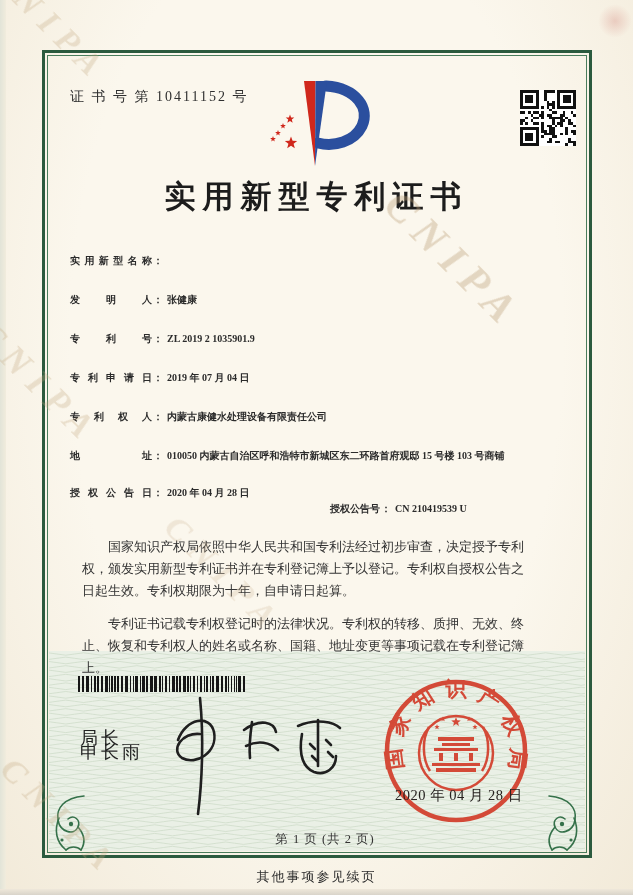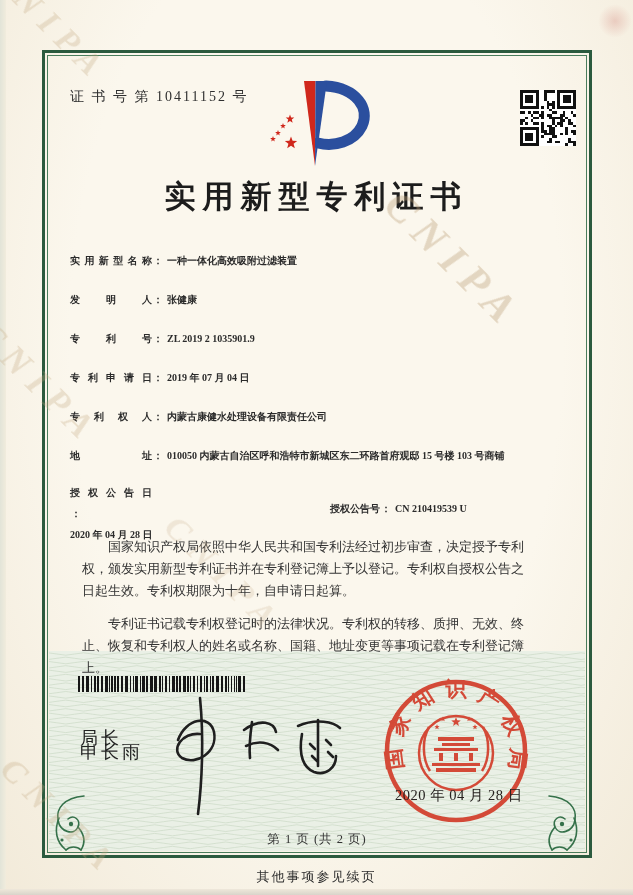--- a/index.html
+++ b/index.html
@@ -44,42 +44,42 @@
   .title{position:absolute;left:0;top:176px;width:633px;text-align:center;
          font-size:31px;font-weight:700;letter-spacing:7px;color:#1c1c1c;}
 
   .fields{position:absolute;left:70px;top:250px;width:470px;display:flex;
           flex-direction:column;gap:18px;font-size:10px;line-height:21px;font-weight:bold;}
   .frow{display:flex;align-items:flex-start;position:relative;}
   .flabel{display:inline-block;width:82px;text-align:justify;text-align-last:justify;
           white-space:nowrap;}
   .fcolon{display:inline-block;margin:0 4px 0 1px;}
   .fvalue{display:inline-block;max-width:358px;}
-  .grant{margin-top:-2px;flex-direction:column;}
+  .grant{margin-top:-2px;}
   .pair2{position:absolute;left:260px;top:16px;white-space:nowrap;}
   .pair2 .flabel{width:auto;text-align-last:auto;}
 
   .paras{position:absolute;left:70px;top:524px;width:466px;font-size:13px;
          line-height:21.8px;text-align:justify;color:#333;}
   .paras p{margin:12px;text-indent:2em;}
 
   .barcode{position:absolute;left:78px;top:676px;height:16px;display:flex;align-items:stretch;}
   .barcode span{background:#161616;display:block;}
 
   .signer{position:absolute;left:80px;font-size:18px;letter-spacing:3px;color:#222;}
   .signer.t1{top:726px;}
   .signer.t2{top:740px;}
   .sig{position:absolute;left:138px;top:688px;}
 
   .seal{position:absolute;left:380px;top:675px;mix-blend-mode:multiply;opacity:.92;}
   .seal-date{position:absolute;left:395px;top:786px;font-size:14.5px;letter-spacing:.5px;
              color:#26211f;z-index:7;}
 
   .foot-page{position:absolute;left:42px;top:831px;width:550px;text-align:center;
-             font-size:12.5px;letter-spacing:1px;color:#333;}
+             font-size:12.5px;letter-spacing:1px;color:#333;padding-left:8px;}
   .foot-note{position:absolute;left:0;top:868px;width:633px;text-align:center;
              font-size:13px;letter-spacing:2px;color:#2e2e2e;}
 
   .orn{position:absolute;top:794px;}
   .orn.l{left:50px;}
   .orn.r{left:543px;transform:scaleX(-1);}
 </style>
 </head>
 <body>
 
@@ -280,21 +280,20 @@
           <rect x="2" y="16" width="3" height="3"></rect>
         </g>
     </svg>
 
     <div class="title">实用新型专利证书</div>
 
     <div class="fields">
       <div class="frow">
         <span class="flabel">实用新型名称</span>
           <span class="fcolon">：</span>
-          <span class="fvalue">一种一体化高效吸附过滤装置</span>
       </div>
       <div class="frow">
         <span class="flabel">发明人</span>
           <span class="fcolon">：</span>
           <span class="fvalue">张健康</span>
       </div>
       <div class="frow">
         <span class="flabel">专利号</span>
           <span class="fcolon">：</span>
           <span class="fvalue">ZL 2019 2 1035901.9</span>

